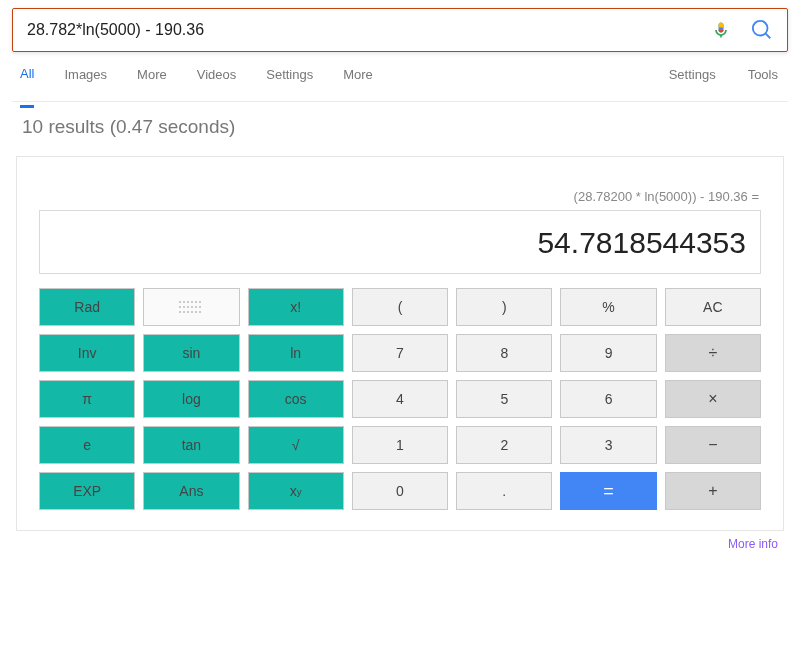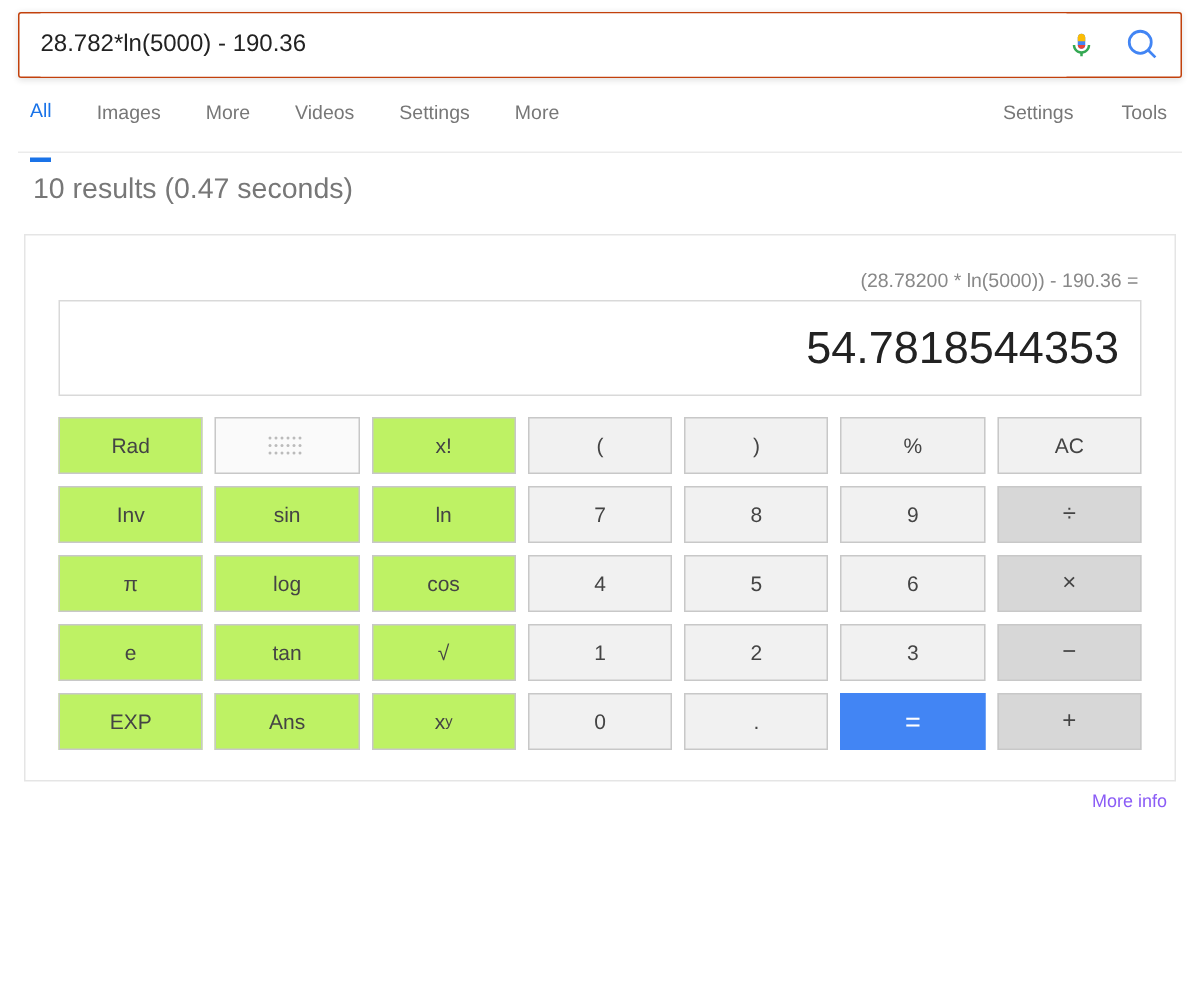--- a/index.html
+++ b/index.html
@@ -7,26 +7,26 @@
   .container { padding: 8px 12px 0 12px; }
   .search-bar { display: flex; align-items: center; border: 1px solid #c2410c; border-radius: 2px; box-shadow: 0 1px 4px rgba(32,33,36,0.15); height: 44px; padding: 0 14px; }
   .search-input { flex: 1; border: none; outline: none; font-size: 16px; color: #222; height: 100%; }
   .search-icons { display: flex; align-items: center; gap: 20px; }
   .mic-icon svg, .mag-icon svg { display: block; }
   .tab-row { display: flex; align-items: center; gap: 30px; padding: 20px 4px 0 8px; border-bottom: 1px solid #ebebeb; font-size: 13px; color: #777; position: relative; height: 50px; }
   .tab { padding-bottom: 24px; cursor: pointer; }
   .tab.active { color: #1a73e8; font-weight: 500; border-bottom: 3px solid #1a73e8; }
   .tab-row .right { margin-left: auto; display: flex; gap: 32px; padding-right: 6px; }
   .stats { font-size: 19px; color: #777; padding: 14px 10px 18px 10px; }
-  .calc { border: 1px solid #e5e5e5; margin: 0 4px; padding: 22px 22px 20px 22px; }
+  .calc { border: 1px solid #e5e5e5; margin: 0 4px; padding: 32px 22px 20px 22px; }
   .calc-top { text-align: right; font-size: 13px; color: #888; margin-bottom: 6px; padding-right: 2px; }
   .calc-display { border: 1px solid #d9d9d9; text-align: right; font-size: 30px; color: #222; padding: 16px 14px; margin-bottom: 14px; background: #fff; height: 64px; line-height: 32px; }
   .key-grid { display: grid; grid-template-columns: repeat(7, 1fr); gap: 8px; }
   .key { height: 38px; display: flex; align-items: center; justify-content: center; font-size: 14px; border: 1px solid #c8c8c8; cursor: pointer; user-select: none; }
-  .k-fn { background: #bef264; color: #444; }
+  .k-fn { background: #14b8a6; color: #444; }
   .k-num { background: #f1f1f1; color: #444; }
   .k-op { background: #d7d7d7; color: #444; font-size: 16px; }
   .k-deg { background: #fafafa; }
   .k-eq { background: #4285f4; color: #fff; border-color: #4285f4; font-size: 18px; }
   .more-info { text-align: right; font-size: 12px; color: #8b5cf6; padding: 6px 10px 0 0; }
   sup { font-size: 0.7em; }
 </style>
 </head>
 <body>
 

